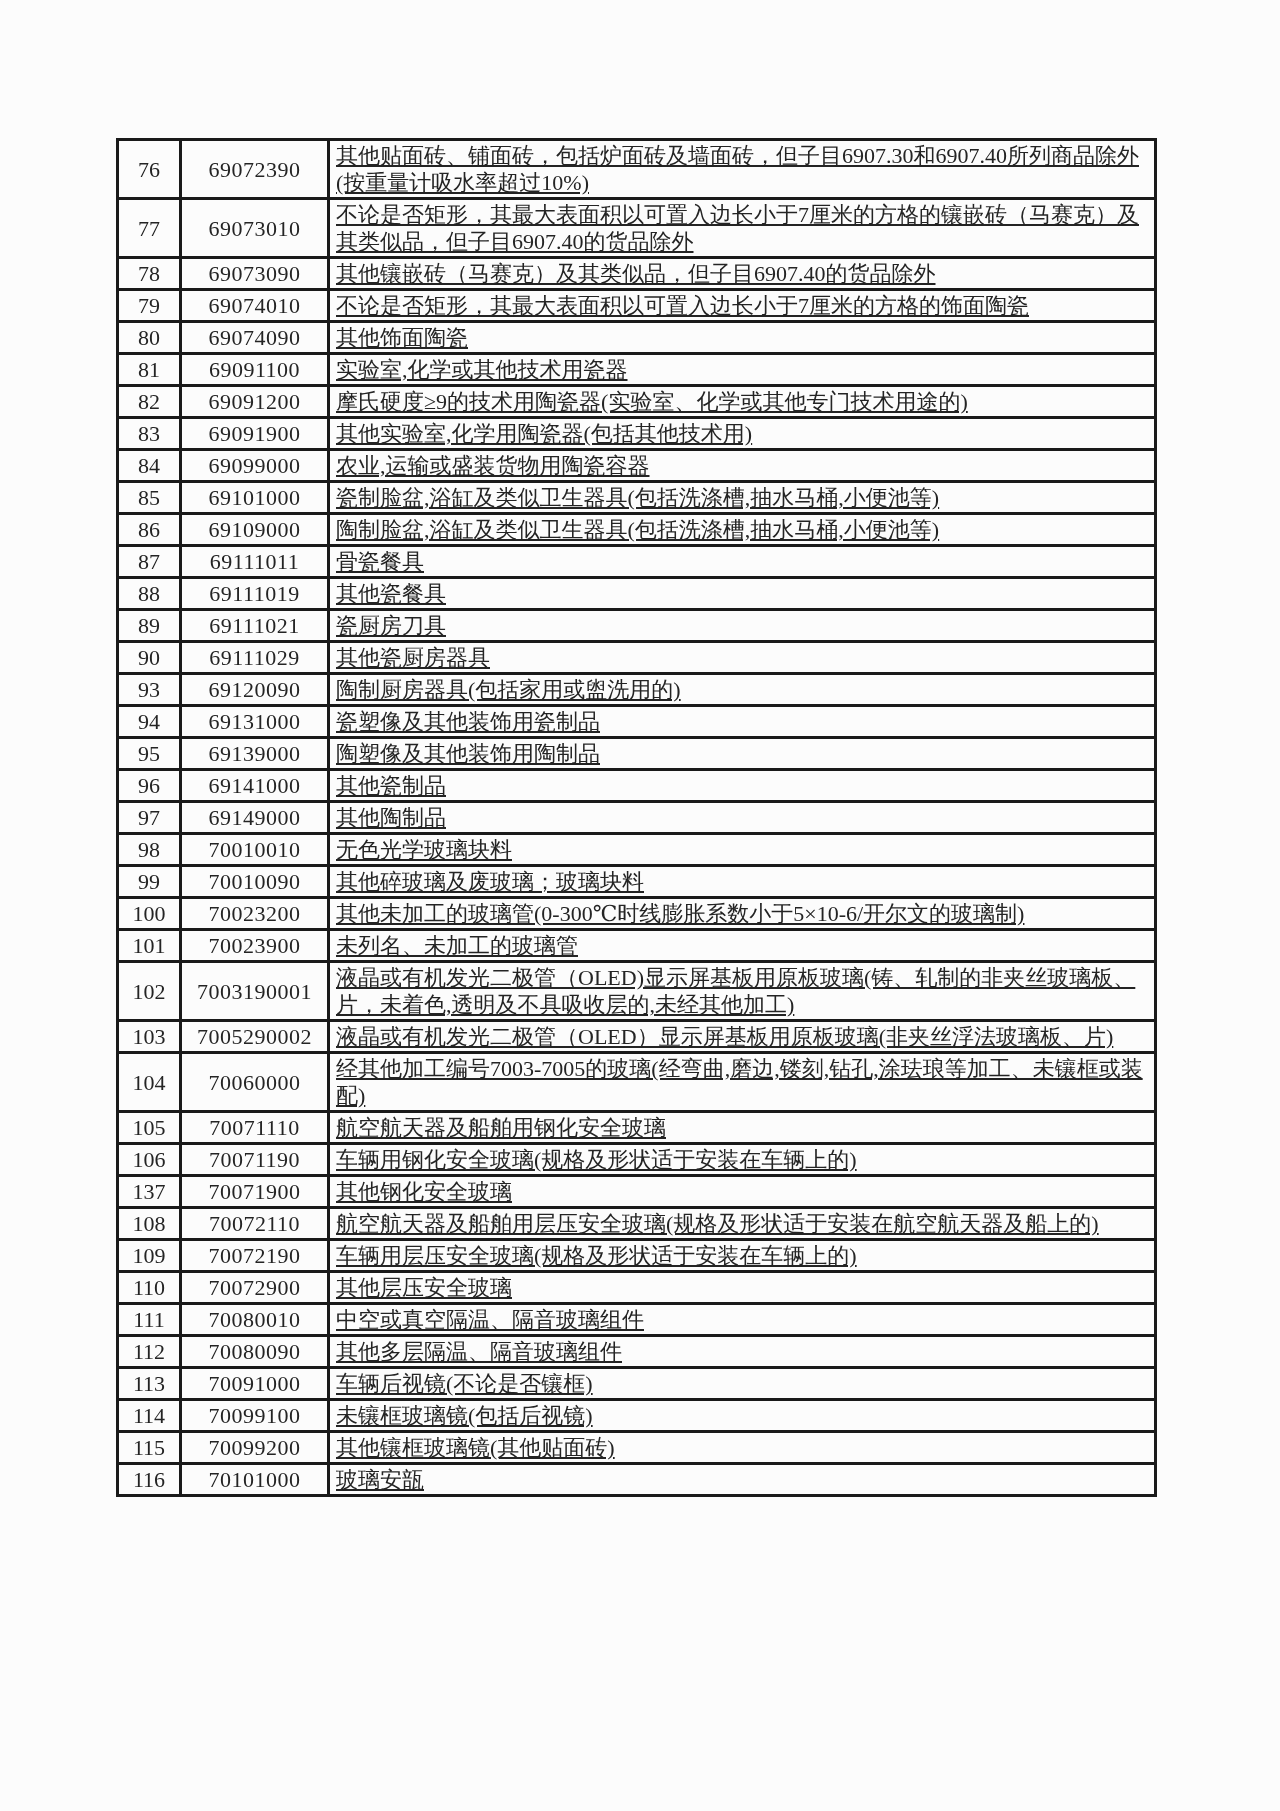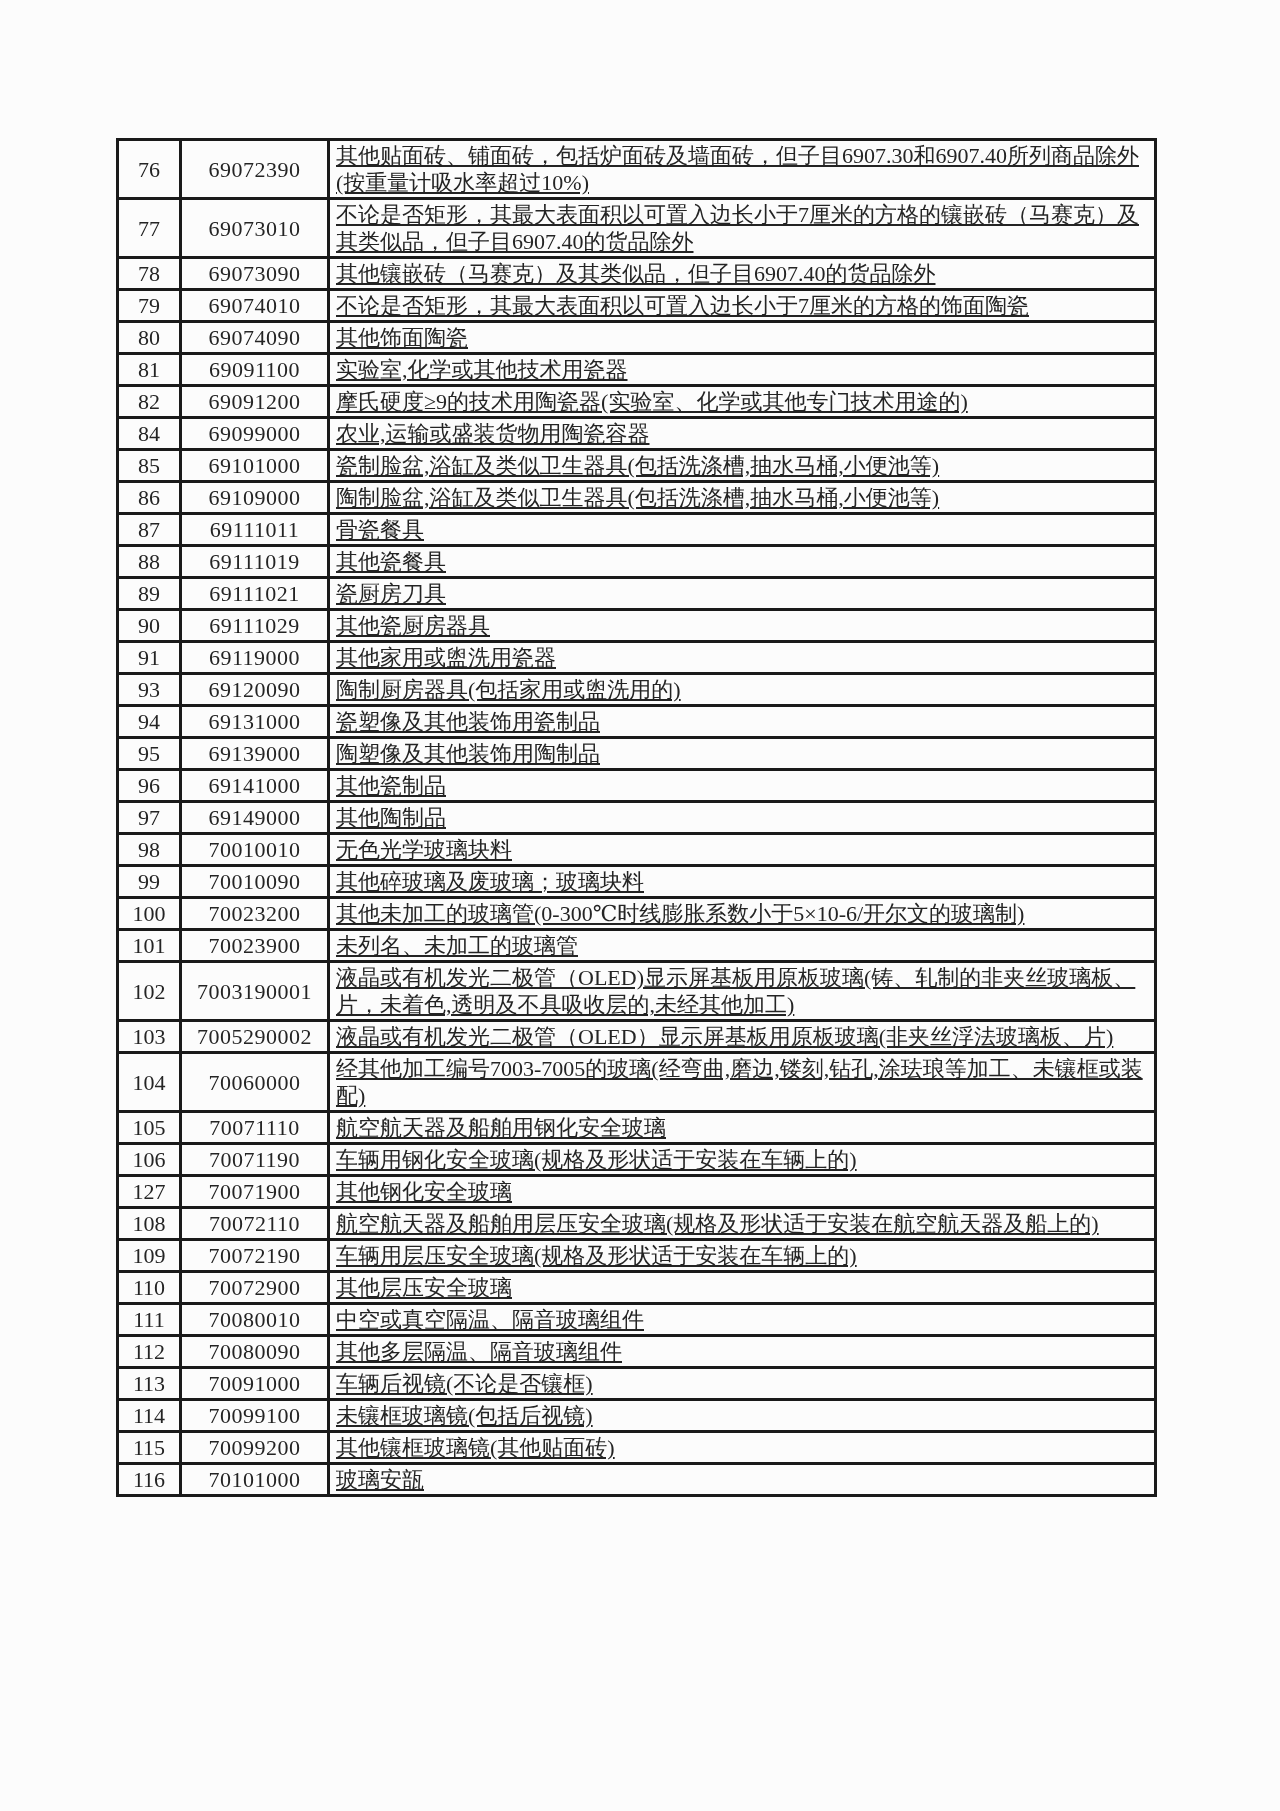--- a/index.html
+++ b/index.html
@@ -91,20 +91,25 @@
           <td class="cell-no">81</td>
           <td class="cell-code">69091100</td>
           <td class="cell-desc">实验室,化学或其他技术用瓷器</td>
         </tr>
         <tr>
           <td class="cell-no">82</td>
           <td class="cell-code">69091200</td>
           <td class="cell-desc">摩氏硬度≥9的技术用陶瓷器(实验室、化学或其他专门技术用途的)</td>
         </tr>
         <tr>
+          <td class="cell-no">83</td>
+          <td class="cell-code">69091900</td>
+          <td class="cell-desc">其他实验室,化学用陶瓷器(包括其他技术用)</td>
+        </tr>
+        <tr>
           <td class="cell-no">84</td>
           <td class="cell-code">69099000</td>
           <td class="cell-desc">农业,运输或盛装货物用陶瓷容器</td>
         </tr>
         <tr>
           <td class="cell-no">85</td>
           <td class="cell-code">69101000</td>
           <td class="cell-desc">瓷制脸盆,浴缸及类似卫生器具(包括洗涤槽,抽水马桶,小便池等)</td>
         </tr>
         <tr>
@@ -126,25 +131,20 @@
           <td class="cell-no">89</td>
           <td class="cell-code">69111021</td>
           <td class="cell-desc">瓷厨房刀具</td>
         </tr>
         <tr>
           <td class="cell-no">90</td>
           <td class="cell-code">69111029</td>
           <td class="cell-desc">其他瓷厨房器具</td>
         </tr>
         <tr>
-          <td class="cell-no">91</td>
-          <td class="cell-code">69119000</td>
-          <td class="cell-desc">其他家用或盥洗用瓷器</td>
-        </tr>
-        <tr>
           <td class="cell-no">93</td>
           <td class="cell-code">69120090</td>
           <td class="cell-desc">陶制厨房器具(包括家用或盥洗用的)</td>
         </tr>
         <tr>
           <td class="cell-no">94</td>
           <td class="cell-code">69131000</td>
           <td class="cell-desc">瓷塑像及其他装饰用瓷制品</td>
         </tr>
         <tr>
@@ -201,21 +201,21 @@
           <td class="cell-no">105</td>
           <td class="cell-code">70071110</td>
           <td class="cell-desc">航空航天器及船舶用钢化安全玻璃</td>
         </tr>
         <tr>
           <td class="cell-no">106</td>
           <td class="cell-code">70071190</td>
           <td class="cell-desc">车辆用钢化安全玻璃(规格及形状适于安装在车辆上的)</td>
         </tr>
         <tr>
-          <td class="cell-no">127</td>
+          <td class="cell-no">137</td>
           <td class="cell-code">70071900</td>
           <td class="cell-desc">其他钢化安全玻璃</td>
         </tr>
         <tr>
           <td class="cell-no">108</td>
           <td class="cell-code">70072110</td>
           <td class="cell-desc">航空航天器及船舶用层压安全玻璃(规格及形状适于安装在航空航天器及船上的)</td>
         </tr>
         <tr>
           <td class="cell-no">109</td>

